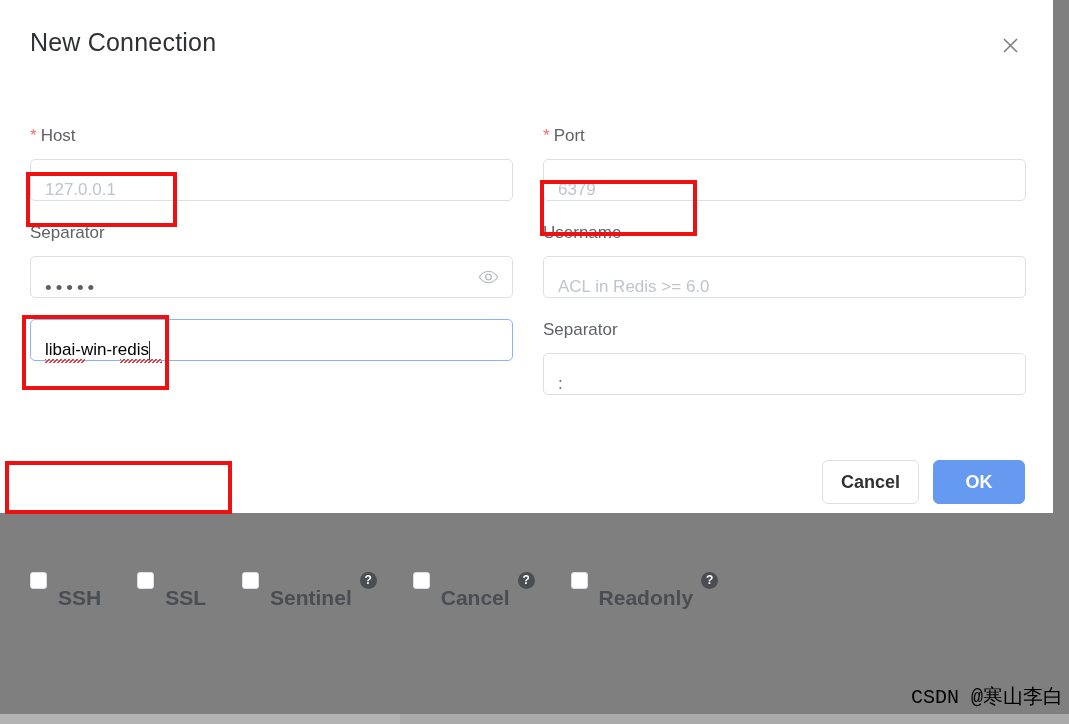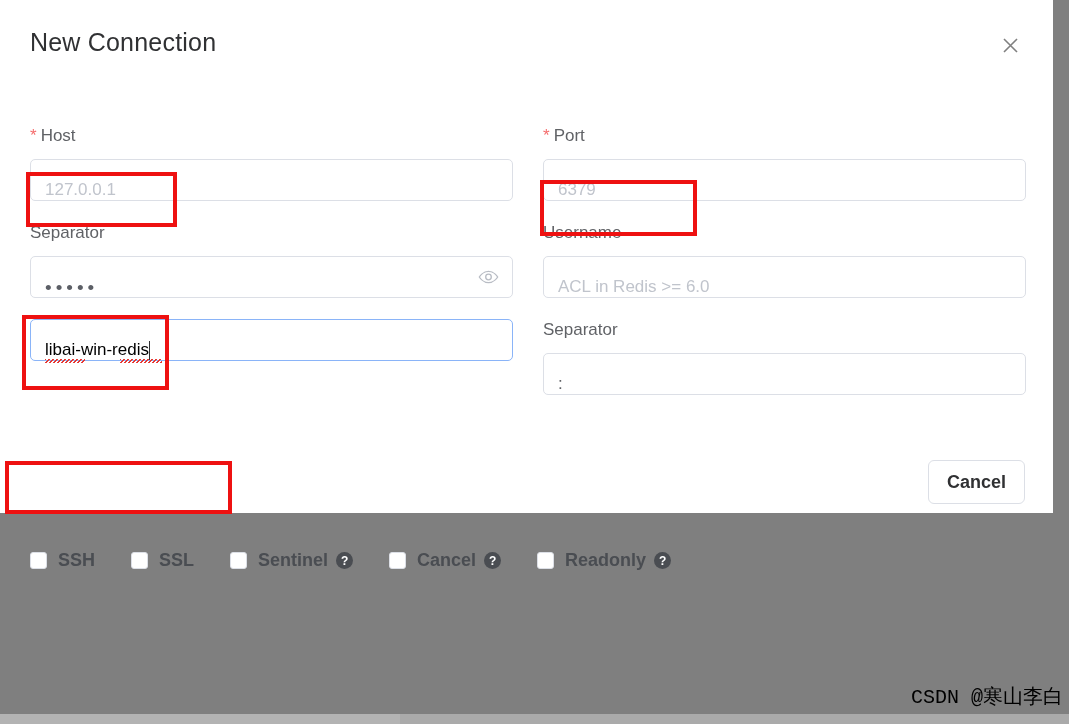--- a/index.html
+++ b/index.html
@@ -143,25 +143,26 @@
     cursor: pointer;
   }
   .box {
     width: 17px; height: 17px;
     border: 1px solid #dcdfe6;
     border-radius: 3px;
     background: #fff;
     flex: none;
   }
   .chk-label {
-    font-size: 18px;
+    font-size: 21px;
     color: #4a4d52;
     font-weight: bold;
     margin-left: 11px;
     white-space: nowrap;
+    margin-top: 36px;
   }
   .help {
     width: 17px; height: 17px;
     border-radius: 50%;
     background: #4a4d52;
     color: #fff;
     font-size: 12px;
     font-weight: bold;
     display: inline-flex;
     align-items: center;
@@ -325,20 +326,21 @@
       <label class="chk-item">
         <span class="box"></span>
         <span class="chk-label">Readonly</span>
         <span class="help">?</span>
       </label>
 
     </div>
 
     <div class="footer">
       <div class="btn btn-cancel">Cancel</div>
+      <div class="btn btn-ok">OK</div>
     </div>
 
   </div>
 
   <div class="anno" style="left:26px;  top:172px; width:151px; height:55px;"></div>
   <div class="anno" style="left:540px; top:180px; width:157px; height:56px;"></div>
   <div class="anno" style="left:22px;  top:315px; width:147px; height:75px;"></div>
   <div class="anno" style="left:5px;   top:461px; width:227px; height:53px;"></div>
 
   <div class="bottom-strip"></div>

